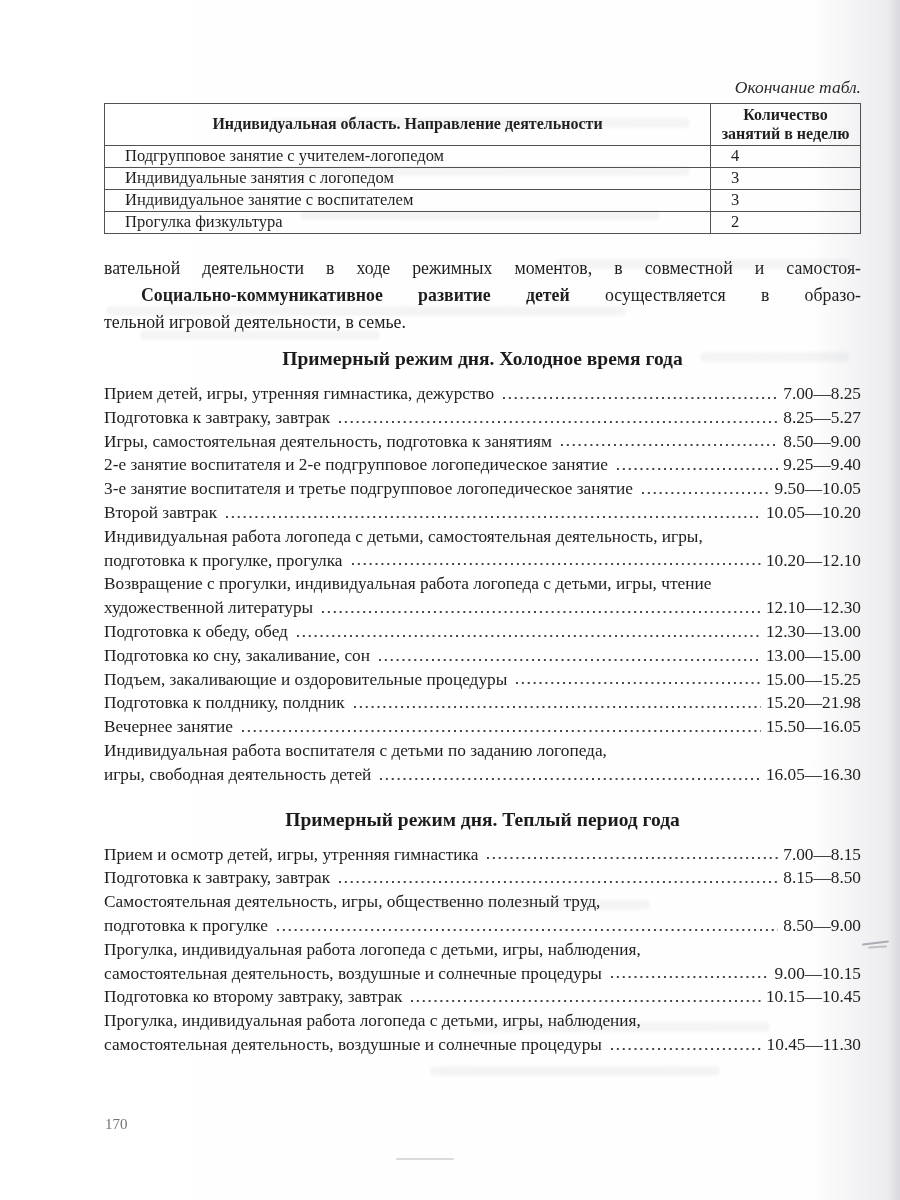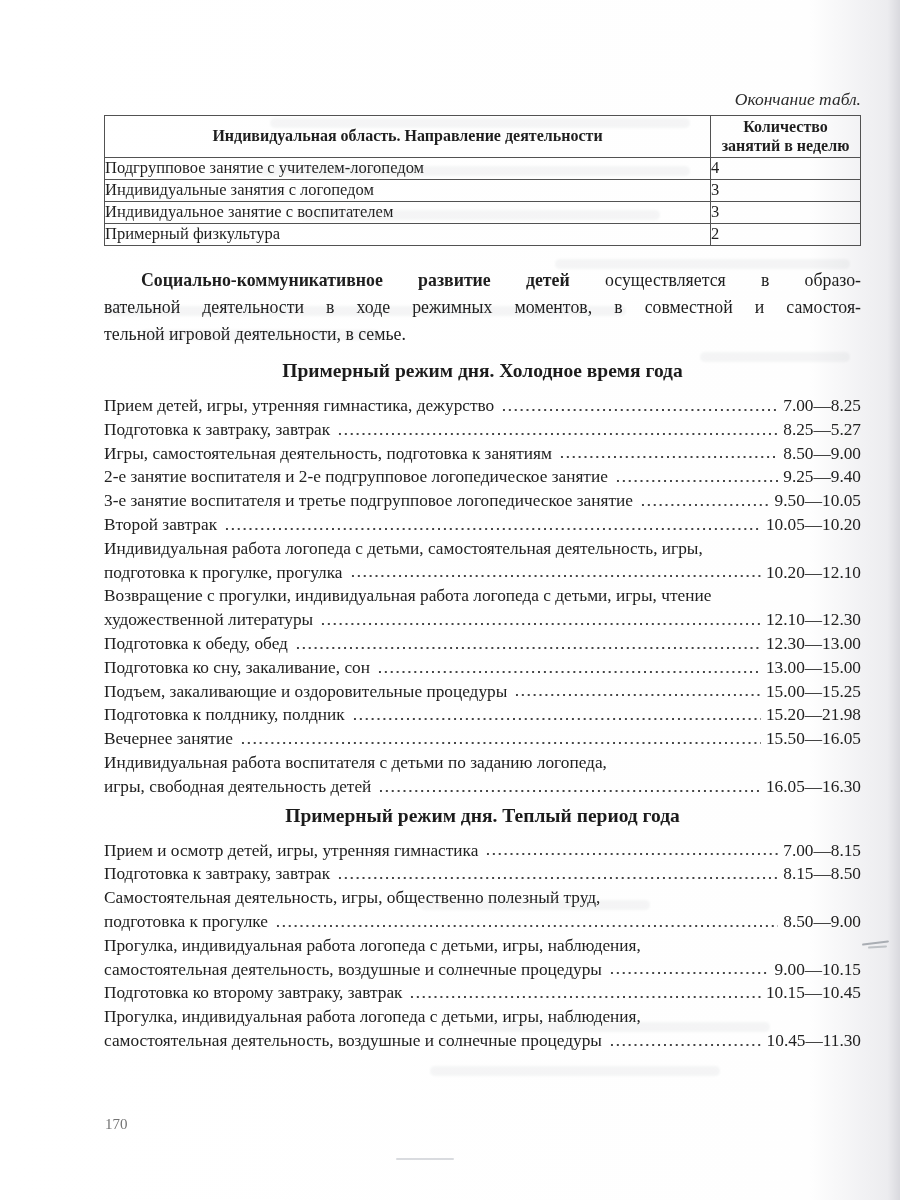--- a/index.html
+++ b/index.html
@@ -2,38 +2,38 @@
 <html><head>
 <meta charset="utf-8">
 <style>
   html,body { margin:0; padding:0; }
   body {
     width:900px; height:1200px; position:relative; overflow:hidden;
     background:linear-gradient(to right, #ffffff 0%, #fefefe 90%, #ececef 98.6%, #d9d9de 100%);
     font-family:"Liberation Serif","DejaVu Serif",serif;
     color:#242424;
   }
-  .content { position:absolute; left:104px; top:12px; width:757px; }
+  .content { position:absolute; left:104px; top:0; width:757px; }
 
   .okonch { margin-top:76px; text-align:right; font-style:italic; font-size:17.5px; line-height:22px; color:#2a2a2a; }
 
   table.sched { width:100%; border-collapse:collapse; margin-top:5px; color:#1f1f1f; }
   table.sched th, table.sched td { border:1px solid #525252; }
   table.sched th { font-weight:bold; text-align:center; font-size:16px; line-height:18.5px; padding:2px 6px; }
   col.col-cnt { width:150px; }
-  table.sched td { font-size:16.5px; line-height:18px; padding:1px 0 2px; text-align:left; }
+  table.sched td { font-size:16.5px; line-height:18px; padding:1px 20px 2px; text-align:left; }
 
   .para { margin-top:21px; font-size:17.8px; line-height:27px; color:#1e1e1e; }
   .para-line { text-align:justify; text-align-last:justify; }
   .para-line.first { text-indent:37px; }
   .para-line.last { text-align-last:left; }
   .b { font-weight:bold; }
 
   .sect-title { margin-top:10px; text-align:center; font-size:19.5px; font-weight:bold; line-height:25px; color:#1b1b1b; }
-  .sect-title.warm { margin-top:4px; }
+  .sect-title.warm { margin-top:20px; }
 
   .schedule { margin-top:11px; font-size:17.3px; color:#212121; }
   .eline { line-height:23.8px; }
   .eline.row { display:flex; align-items:center; }
   .etext { white-space:nowrap; }
   .leader {
     flex:1 1 auto; height:23.8px; margin:0 5px 0 7px;
     background-image:radial-gradient(circle, #454545 1.05px, rgba(0,0,0,0) 1.55px);
     background-size:5.9px 6px; background-repeat:repeat-x;
     background-position:0 calc(100% - 5px);
@@ -73,29 +73,29 @@
         </tr>
         <tr>
           <td>Индивидуальные занятия с логопедом</td>
           <td>3</td>
         </tr>
         <tr>
           <td>Индивидуальное занятие с воспитателем</td>
           <td>3</td>
         </tr>
         <tr>
-          <td>Примерный физкультура</td>
+          <td>Прогулка физкультура</td>
           <td>2</td>
         </tr>
       </tbody>
   </table>
 
   <div class="para">
+    <div class="para-line">вательной деятельности в ходе режимных моментов, в совместной и самостоя-</div>
     <div class="para-line first"><span class="b">Социально-коммуникативное развитие детей</span><span> осуществляется в образо-</span></div>
-    <div class="para-line">вательной деятельности в ходе режимных моментов, в совместной и самостоя-</div>
     <div class="para-line last">тельной игровой деятельности, в семье.</div>
   </div>
 
   <div class="sect-title">Примерный режим дня. Холодное время года</div>
   <div class="schedule">
       <div class="entry">
         <div class="eline row">
           <span class="etext">Прием детей, игры, утренняя гимнастика, дежурство</span>
           <span class="leader"></span>
           <span class="etime">7.00—8.25</span>

